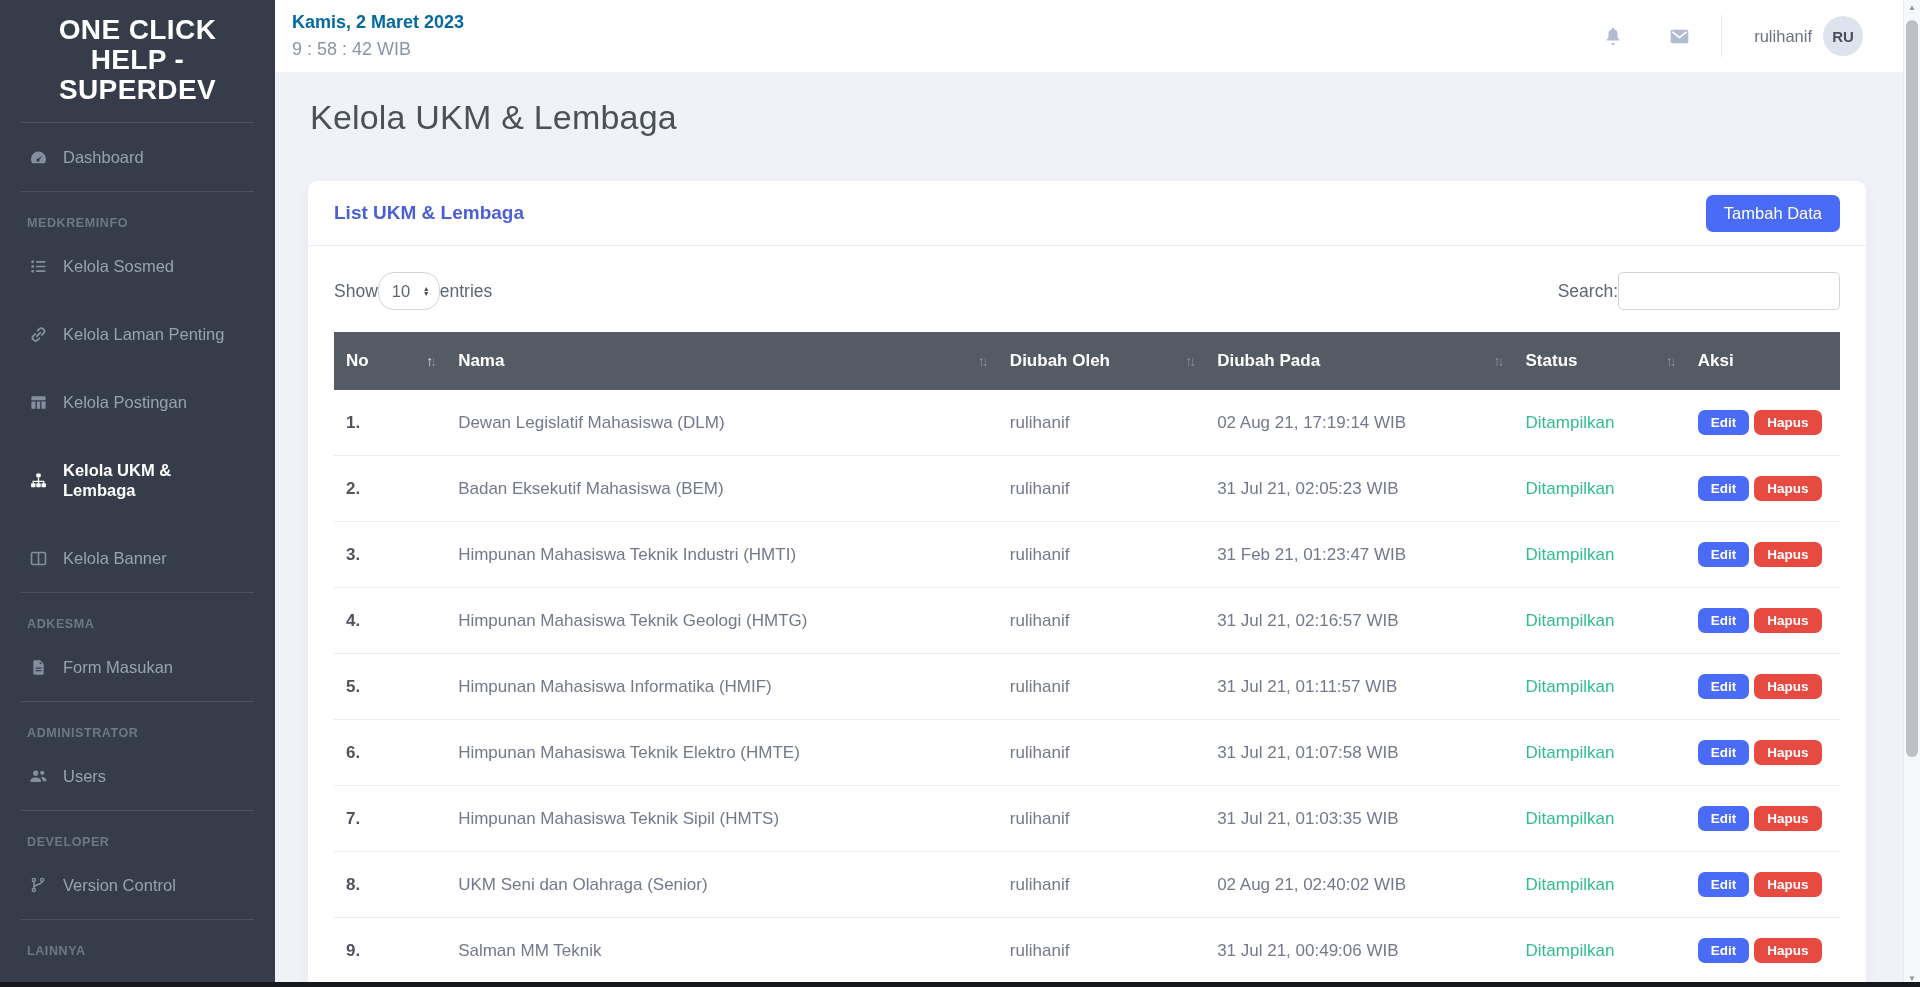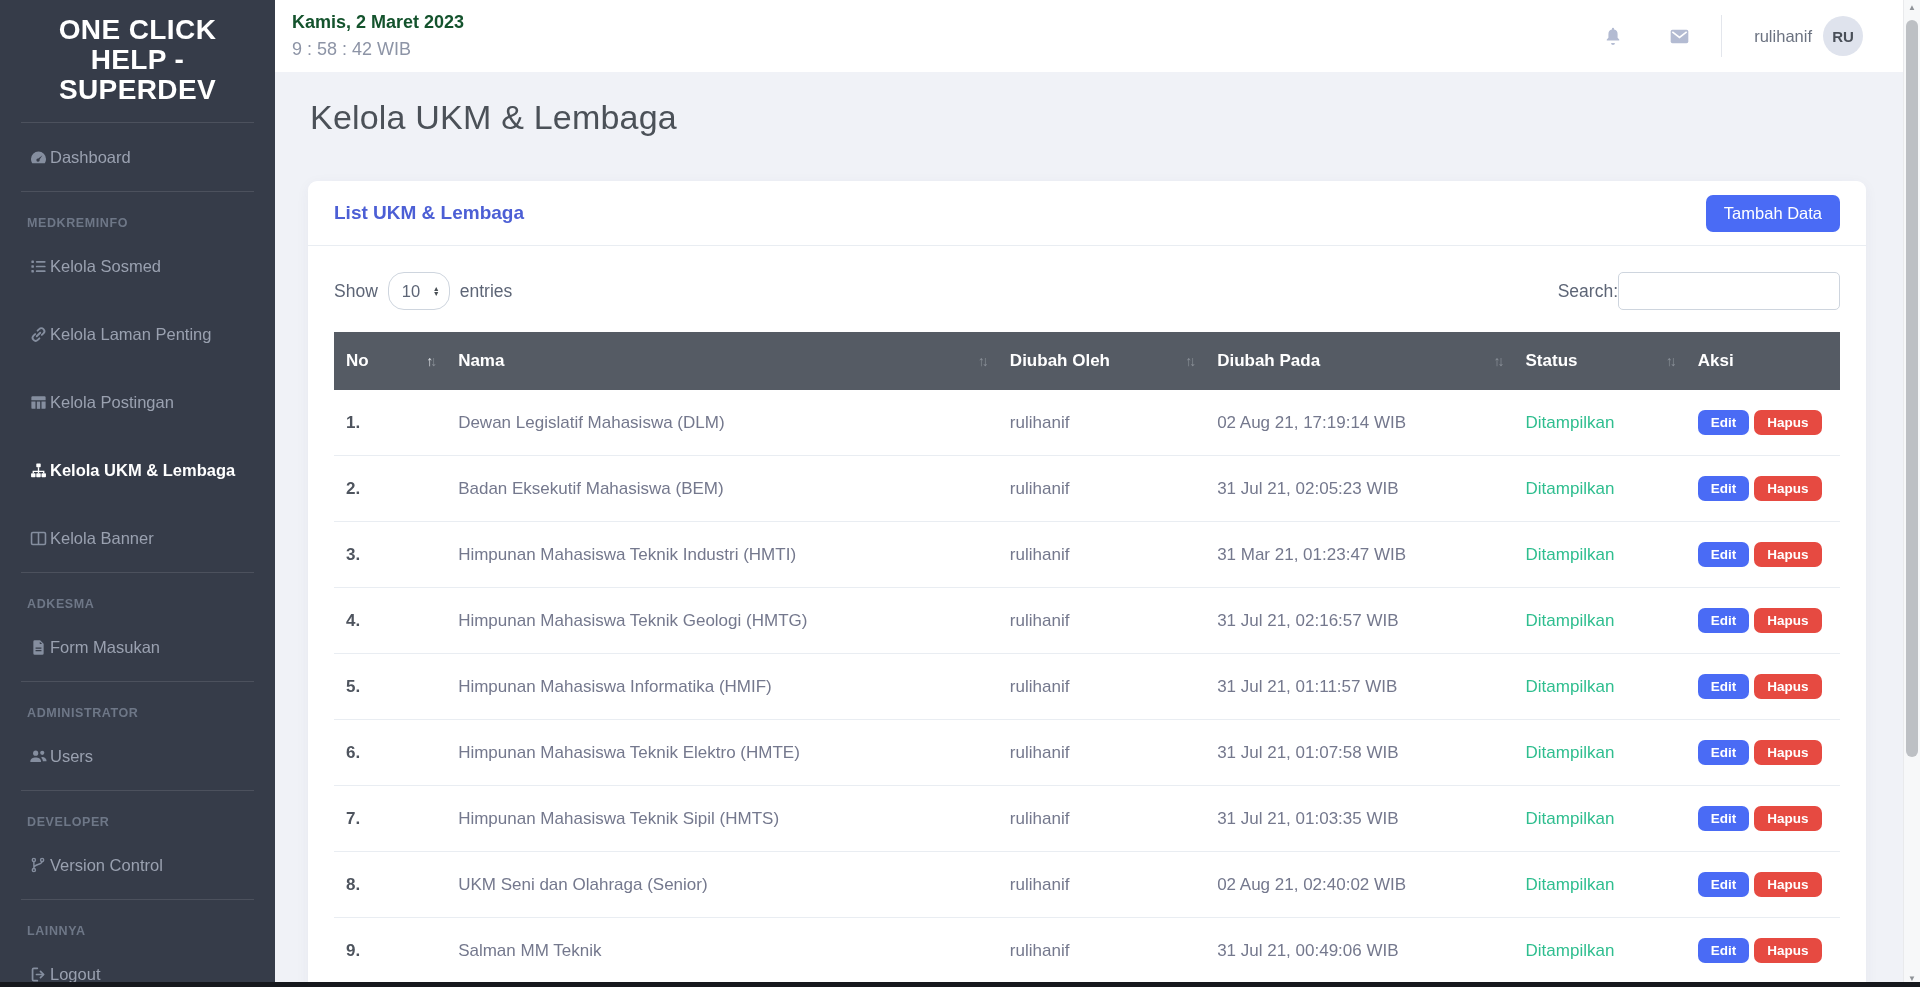--- a/index.html
+++ b/index.html
@@ -7,47 +7,47 @@
   body { font-family: "Liberation Sans", sans-serif; background: #f0f2f7; }
   [data-interactable="true"] { cursor: pointer; }
 
   .app { display: flex; width: 1920px; height: 987px; }
 
   
   .sidebar { width: 275px; flex-shrink: 0; background: #363c49; color: #9aa1b0; overflow: hidden; }
   .side-title { padding: 15px 26px 17px; text-align: center; color: #ffffff; font-weight: bold; font-size: 28px; line-height: 30px; letter-spacing: .4px; }
   .sdiv { border-top: 1px solid rgba(255,255,255,.11); margin: 0 21px; }
   .side-label { padding: 24px 27px 2px; font-size: 12.5px; font-weight: bold; letter-spacing: .6px; color: #6e7787; }
-  .nav-item { display: flex; align-items: center; gap: 1px; padding: 24px 27px; font-size: 16.5px; line-height: 20px; color: #9aa1b0; }
+  .nav-item { display: flex; align-items: center; gap: 14px; padding: 24px 27px; font-size: 16.5px; line-height: 20px; color: #9aa1b0; }
   .nav-item .nico { width: 22px; display: flex; justify-content: center; color: #858e9f; flex-shrink: 0; }
   .nav-item.active { color: #ffffff; font-weight: bold; }
   .nav-item.active .nico { color: #ffffff; }
 
   
   .main { flex: 1; display: flex; flex-direction: column; min-width: 0; }
 
   .topbar { height: 72px; background: #ffffff; display: flex; align-items: center; justify-content: space-between; padding: 0 57px 0 17px; flex-shrink: 0; }
-  .clock .date { font-size: 18px; font-weight: bold; color: #14532d; margin-bottom: 6px; }
+  .clock .date { font-size: 18px; font-weight: bold; color: #0369a1; margin-bottom: 6px; }
   .clock .time { font-size: 18px; color: #8d94a6; }
   .top-right { display: flex; align-items: center; }
   .top-ico { color: #b3bbd2; display: flex; align-items: center; }
   .vdiv { width: 1px; height: 42px; background: #e3e6ec; margin: 0 32px 0 30px; }
   .uname { font-size: 16.5px; color: #6b7280; margin-right: 11px; }
   .avatar { width: 40px; height: 40px; border-radius: 50%; background: #dfe3ed; color: #494f58; font-weight: bold; font-size: 15px; display: flex; align-items: center; justify-content: center; }
 
   .content { flex: 1; padding: 26px 54px 0 33px; overflow: hidden; }
   .page-title { font-size: 34px; color: #4b5158; font-weight: 400; margin: 0 0 44px 2px; letter-spacing: .2px; }
 
   .card { background: #ffffff; border-radius: 9px; box-shadow: 0 3px 14px rgba(50,60,90,.05); }
   .card-header { display: flex; align-items: center; justify-content: space-between; padding: 2px 26px; border-bottom: 1px solid #e9edf2; min-height: 65px; }
   .card-title { color: #4c5fd5; font-size: 19px; font-weight: bold; }
   .btn-add { background: #4a6bf5; color: #fff; border: none; border-radius: 7px; padding: 9px 18px; font-size: 16.5px; font-family: inherit; }
 
   .controls { display: flex; align-items: center; justify-content: space-between; padding: 26px 26px 22px; }
-  .show-wrap { display: flex; align-items: center; gap: 10px; color: #5d6576; font-size: 17.5px; }
+  .show-wrap { display: flex; align-items: center; color: #5d6576; font-size: 17.5px; }
   .fake-select { width: 62px; height: 38px; border: 1px solid #ced5de; border-radius: 16px; display: flex; align-items: center; justify-content: space-between; padding: 0 9px 0 13px; color: #5d6576; font-size: 16.5px; background: #fff; }
   .sel-arrows { display: flex; flex-direction: column; font-size: 7px; line-height: 5.5px; color: #4a5056; }
   .search-wrap { display: flex; align-items: center; color: #5d6576; font-size: 17.5px; }
   .search-input { width: 222px; height: 38px; border: 1px solid #ced5de; border-radius: 5px; padding: 0 10px; font-size: 16px; font-family: inherit; color: #5d6576; outline: none; }
 
   .table-wrap { padding: 0 26px 26px; }
   table { width: 100%; border-collapse: collapse; table-layout: fixed; }
   thead th { background: #555b64; color: #ffffff; font-size: 17px; font-weight: bold; text-align: left; padding: 19px 12px; position: relative; }
   .sort { position: absolute; right: 12px; top: 50%; transform: translateY(-50%); font-size: 14px; letter-spacing: -3px; }
   .sort .u { font-style: normal; color: #8b9199; }
@@ -296,21 +296,21 @@
                 <td data-interactable="false">Badan Eksekutif Mahasiswa (BEM)</td>
                 <td data-interactable="false">rulihanif</td>
                 <td data-interactable="false">31 Jul 21, 02:05:23 WIB</td>
                 <td><span class="status" data-interactable="false">Ditampilkan</span></td>
                 <td><button class="btn-edit" data-interactable="true">Edit</button><button class="btn-hapus" data-interactable="true">Hapus</button></td>
               </tr>
               <tr data-interactable="false">
                 <td class="c-no" data-interactable="false">3.</td>
                 <td data-interactable="false">Himpunan Mahasiswa Teknik Industri (HMTI)</td>
                 <td data-interactable="false">rulihanif</td>
-                <td data-interactable="false">31 Mar 21, 01:23:47 WIB</td>
+                <td data-interactable="false">31 Feb 21, 01:23:47 WIB</td>
                 <td><span class="status" data-interactable="false">Ditampilkan</span></td>
                 <td><button class="btn-edit" data-interactable="true">Edit</button><button class="btn-hapus" data-interactable="true">Hapus</button></td>
               </tr>
               <tr data-interactable="false">
                 <td class="c-no" data-interactable="false">4.</td>
                 <td data-interactable="false">Himpunan Mahasiswa Teknik Geologi (HMTG)</td>
                 <td data-interactable="false">rulihanif</td>
                 <td data-interactable="false">31 Jul 21, 02:16:57 WIB</td>
                 <td><span class="status" data-interactable="false">Ditampilkan</span></td>
                 <td><button class="btn-edit" data-interactable="true">Edit</button><button class="btn-hapus" data-interactable="true">Hapus</button></td>

